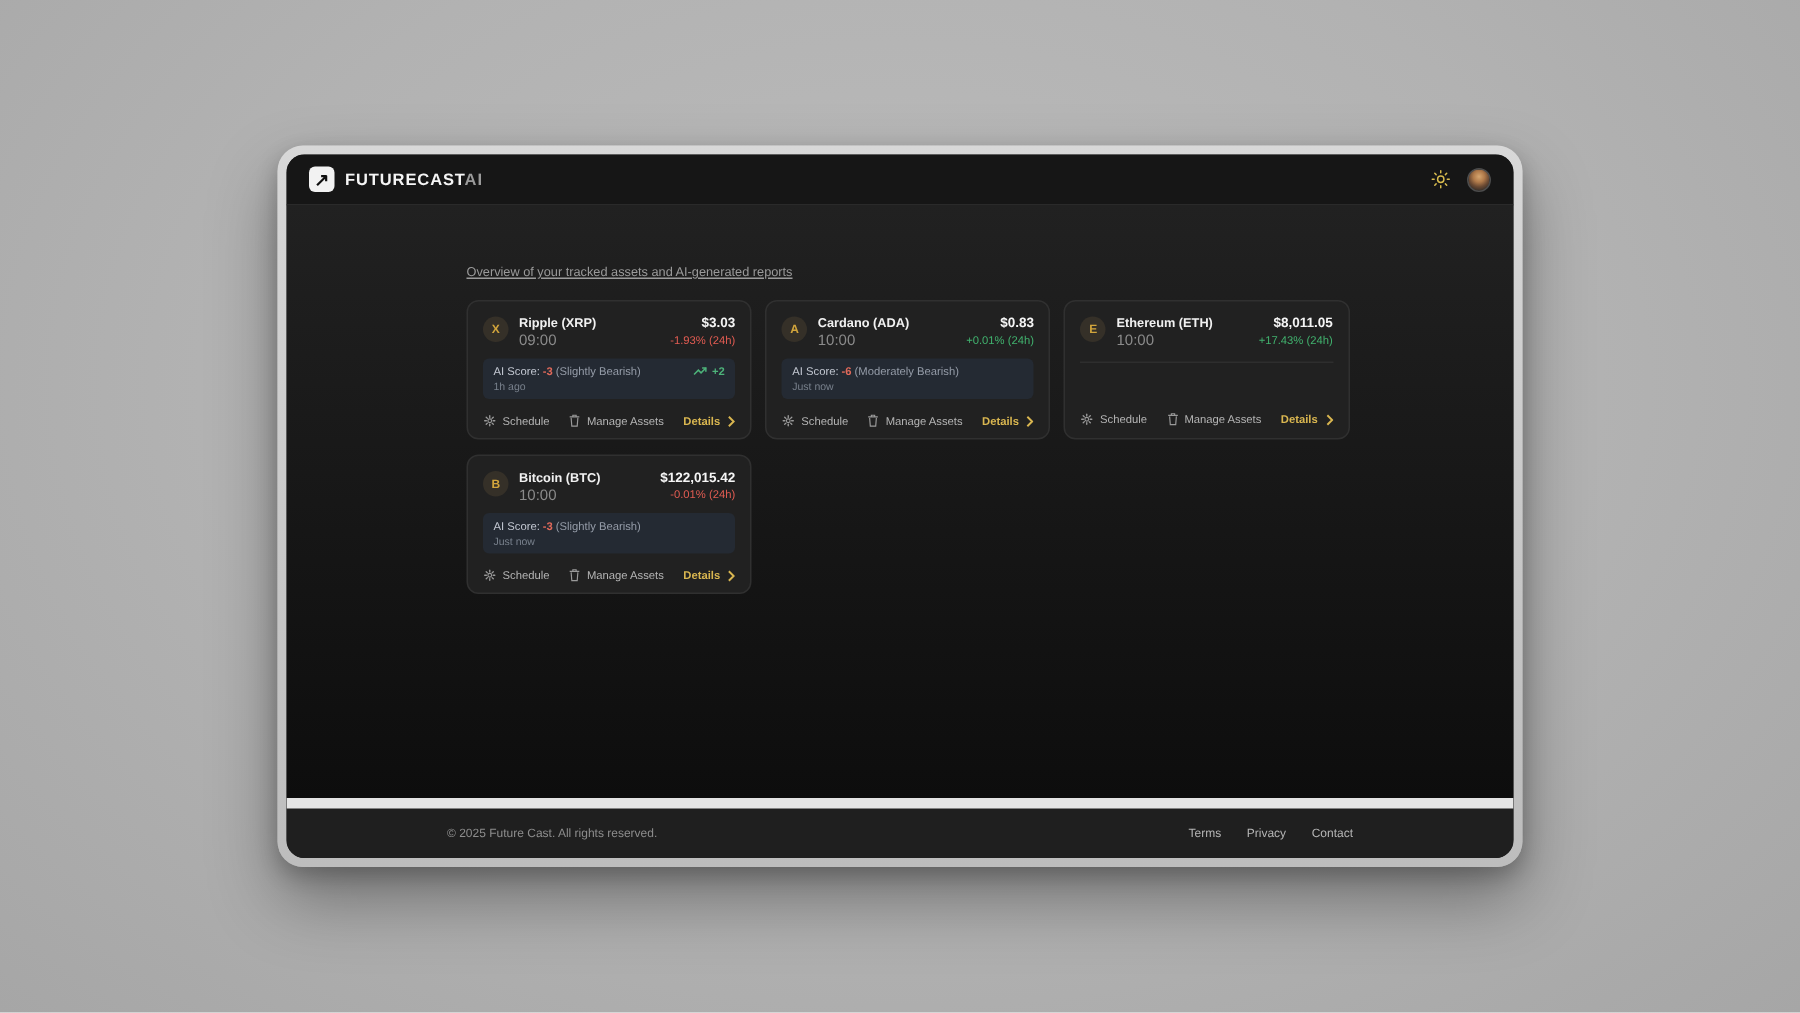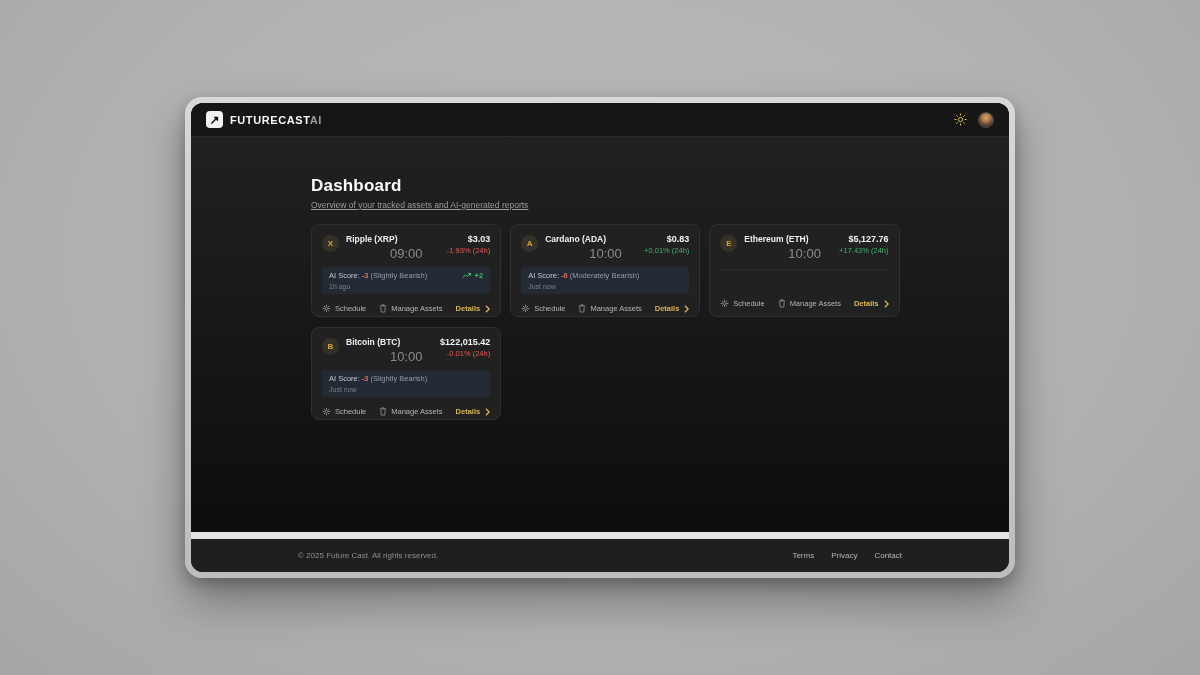--- a/index.html
+++ b/index.html
@@ -55,21 +55,21 @@
     background:#212121; border:1px solid #303030; border-radius:8px;
     padding:9px 10px 8px; height:93px; display:flex; flex-direction:column;
   }
   .card-head { display:flex; align-items:flex-start; gap:7px; }
   .coin-avatar {
     flex:none; width:17px; height:17px; border-radius:50%; background:#353028;
     color:#d2a53c; font-size:8px; font-weight:bold;
     display:flex; align-items:center; justify-content:center; margin-top:1px;
   }
   .coin-name { font-size:8.5px; font-weight:bold; color:#f1f1f1; }
-  .coin-time { font-size:13px; color:#8b8b8b; margin-top:2px;margin-left:44px; }
+  .coin-time { font-size:10px; color:#8b8b8b; margin-top:2px; }
   .price-block { margin-left:auto; text-align:right; }
   .price { font-size:9px; font-weight:bold; color:#f5f5f5; }
   .change { font-size:7.5px; margin-top:2px; }
   .change[data-dir="down"] { color:#e25c52; }
   .change[data-dir="up"]   { color:#41b26e; }
   .ai-box {
     margin-top:6px; background:#242a33; border-radius:4px; padding:4px 7px;
     display:flex; align-items:flex-start;
   }
   .ai-line1 { font-size:7.5px; color:#c3c8d2; white-space:nowrap; }
@@ -120,21 +120,20 @@
                 <line x1="11.8" y1="4.2" x2="12.9" y2="3.1"></line>
             </g>
           </svg>
         </button>
         <div class="avatar"></div>
       </div>
     </header>
 
     <main class="main">
       <div class="container">
-        <h1 class="page-title">Dashboard</h1>
         <p class="subtitle">Overview of your tracked assets and AI-generated reports</p>
 
         <div class="grid">
 
           <div class="card">
             <div class="card-head">
               <div class="coin-avatar">
                   <span>X</span>
                 </div>
               <div class="coin-meta">
@@ -253,21 +252,21 @@
           <div class="card">
             <div class="card-head">
               <div class="coin-avatar">
                   <span>E</span>
                 </div>
               <div class="coin-meta">
                 <div class="coin-name">Ethereum (ETH)</div>
                 <div class="coin-time">10:00</div>
               </div>
               <div class="price-block">
-                <div class="price">$5,127.76</div>
+                <div class="price">$8,011.05</div>
                 <div class="change" data-dir="up">+17.43% (24h)</div>
               </div>
             </div>
             <div class="card-divider"></div>
             <div class="card-actions">
               <button class="action">
                 <svg width="9" height="9" viewBox="0 0 16 16">
                     <circle cx="8" cy="8" r="2.2" fill="none" stroke="#9a9a9a" stroke-width="1.3"></circle>
                     <g stroke="#9a9a9a" stroke-width="1.6" stroke-linecap="round">
                       <line x1="8" y1="2" x2="8" y2="4"></line>

